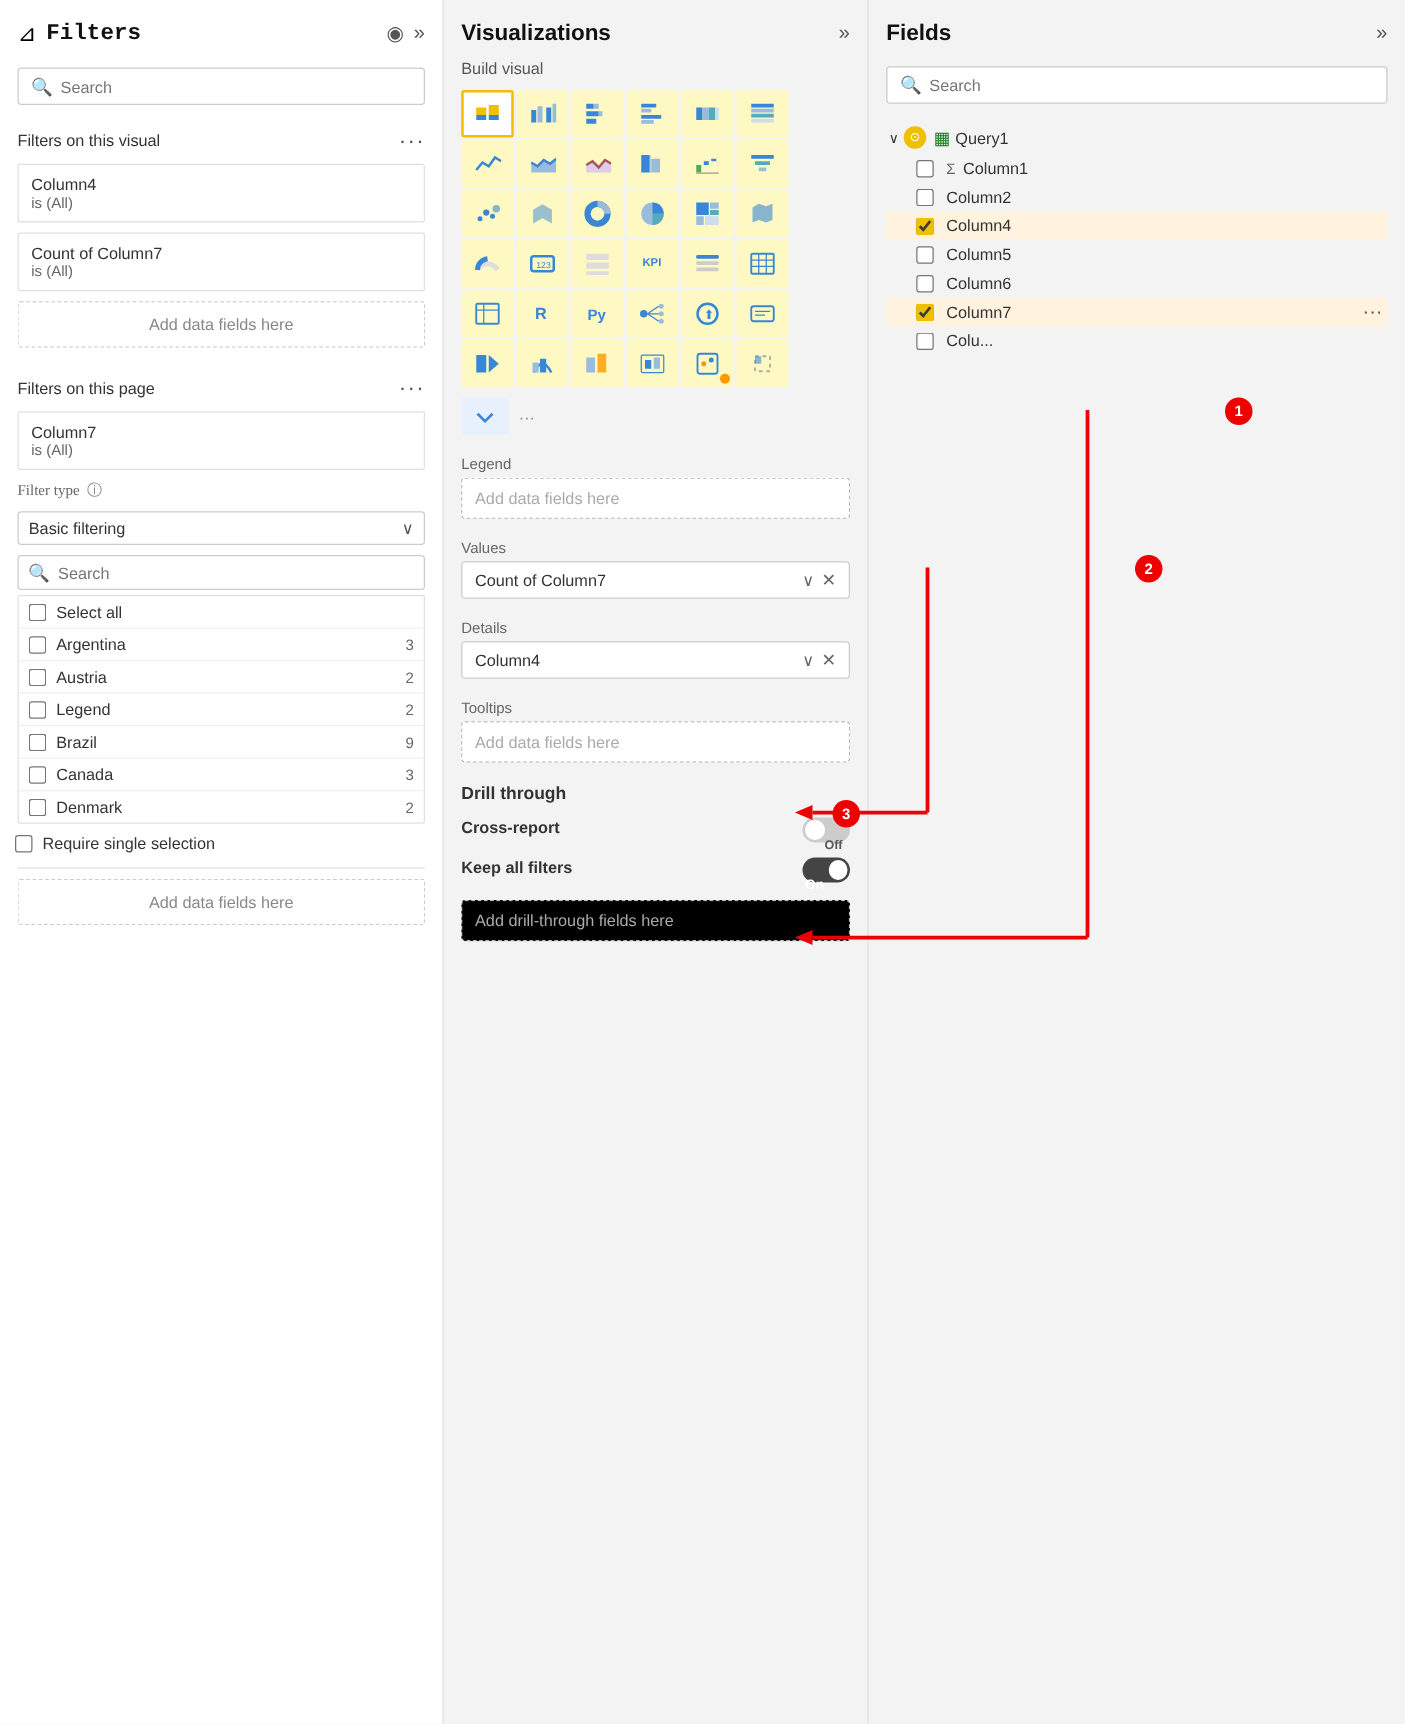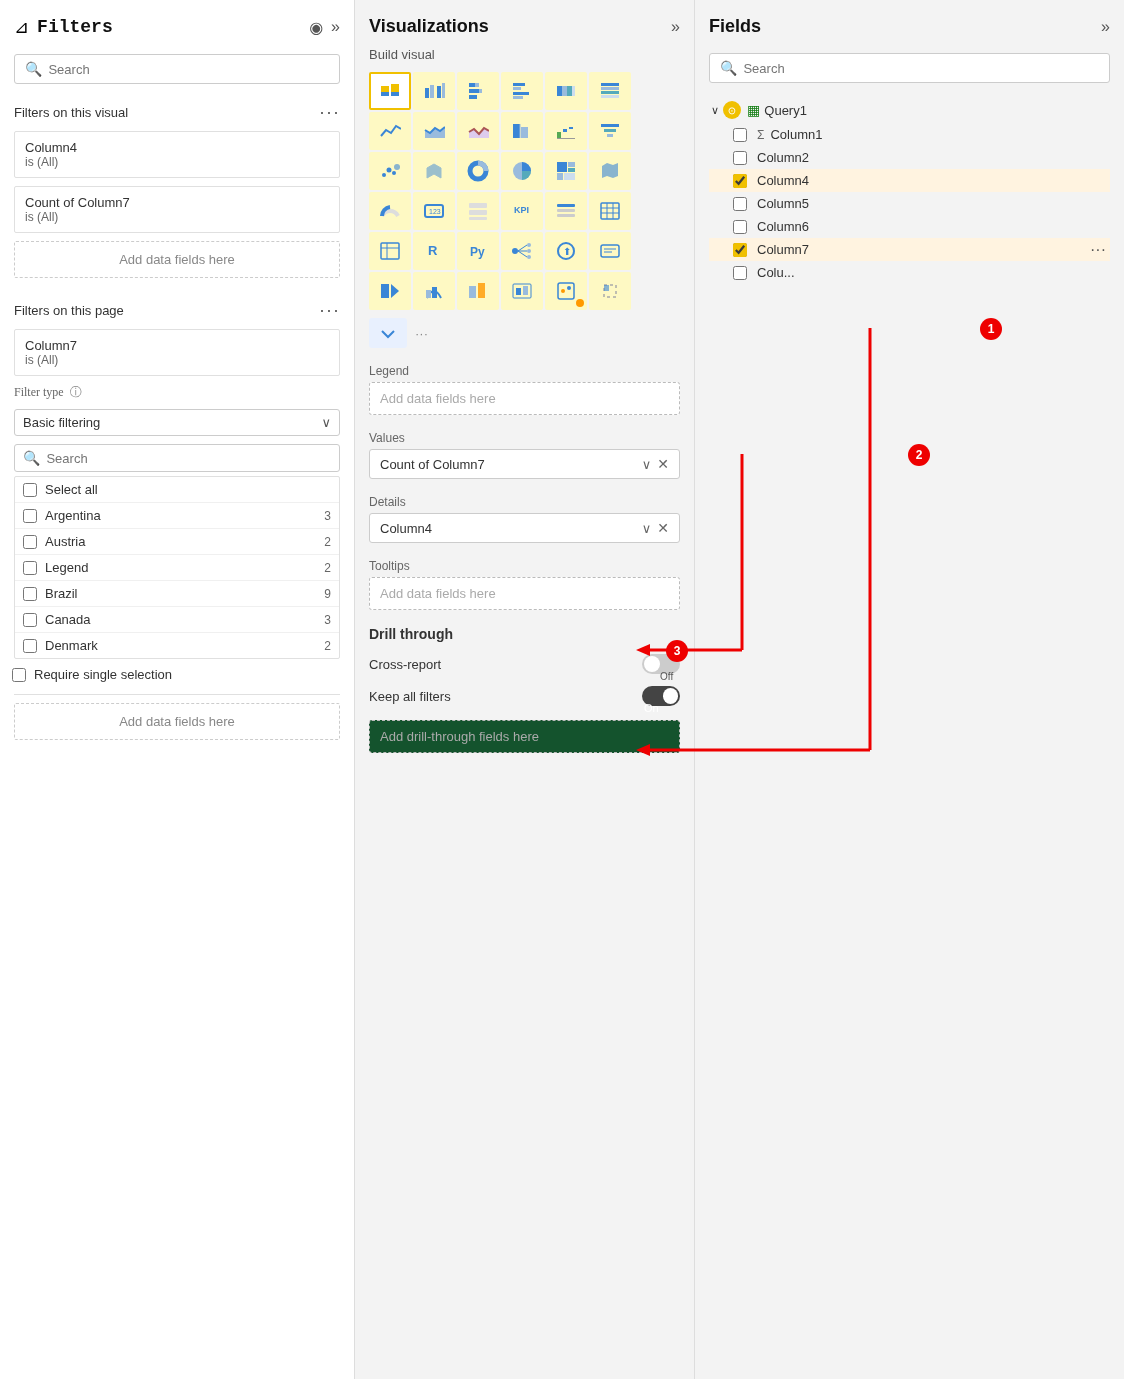--- a/index.html
+++ b/index.html
@@ -344,25 +344,26 @@
 
     .drill-section-label {
       font-size: 14px;
       font-weight: 600;
       color: #333;
       margin-bottom: 6px;
     }
 
     .drill-row {
       display: flex;
-      align-items: center;
+      align-items: flex-start;
       justify-content: space-between;
       padding: 6px 0;
       font-size: 13px;
       color: #333;
+      font-weight: bold;
     }
 
     .toggle-off {
       background: #ccc;
       border-radius: 10px;
       width: 38px;
       height: 20px;
       display: flex;
       align-items: center;
       padding: 2px;
@@ -399,21 +400,21 @@
       font-size: 11px;
       color: #fff;
       margin-right: 4px;
       margin-top: 24px;
     }
 
     .drill-add-zone {
       border: 1px dashed #bbb;
       border-radius: 3px;
       padding: 8px 10px;
-      background: #14532d;
+      background: #000000;
       color: #aaa;
       font-size: 13px;
       margin: 4px 14px;
     }
 
     
     .fields-panel {
       flex: 1;
       min-height: 1379px;
       background: #f3f3f3;

